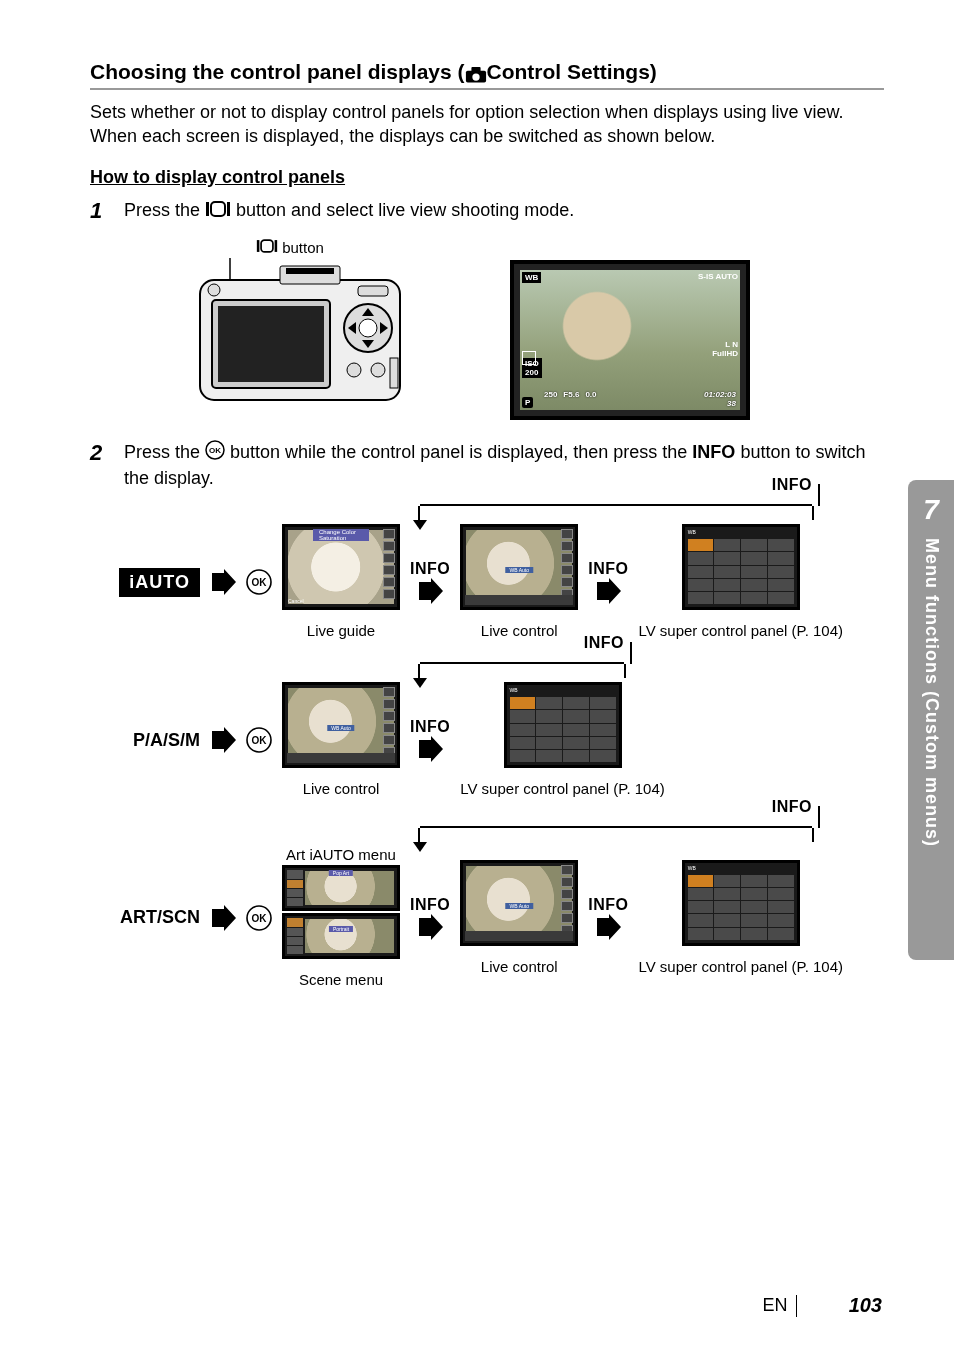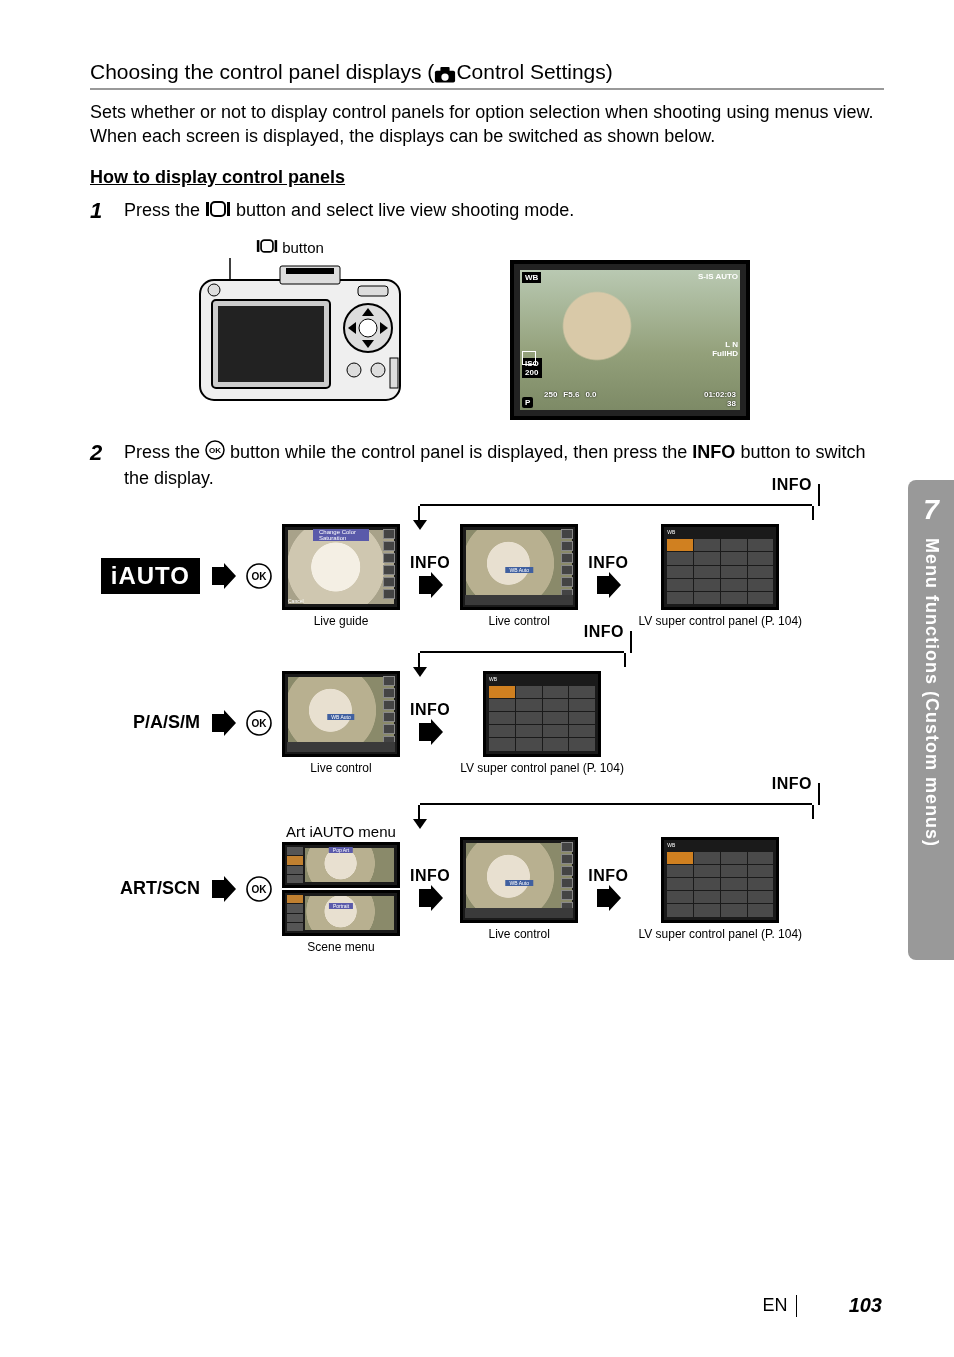--- a/index.html
+++ b/index.html
@@ -1,18 +1,18 @@
 <!DOCTYPE html>
 <html><head>
 <meta charset="utf-8">
 <style>
   * { box-sizing: border-box; margin: 0; padding: 0; }
   html, body { width: 954px; height: 1357px; font-family: Arial, Helvetica, sans-serif; background: #fff; color: #000; }
   .page { position: relative; width: 954px; height: 1357px; padding: 60px 70px 40px 90px; }
-  .section-title { font-size: 21px; font-weight: normal; border-bottom: 2px solid #999; padding-bottom: 4px; margin-bottom: 10px; display: flex; align-items: center; gap: 0; }
+  .section-title { font-size: 21px; font-weight: bold; border-bottom: 2px solid #999; padding-bottom: 4px; margin-bottom: 10px; display: flex; align-items: center; gap: 0; }
   .cam-icon { display: inline-block; width: 22px; height: 16px; vertical-align: middle; }
   .intro { font-size: 18px; line-height: 1.35; margin-bottom: 18px; }
   .subheading { font-size: 18px; font-weight: bold; text-decoration: underline; margin-bottom: 10px; }
   .step { display: flex; gap: 14px; margin-bottom: 14px; }
   .step-num { font-style: italic; font-weight: bold; font-size: 22px; width: 20px; flex-shrink: 0; }
   .step-body { font-size: 18px; line-height: 1.35; flex: 1; }
   .lv-icon { display: inline-block; vertical-align: middle; }
   .ok-icon { display: inline-block; vertical-align: middle; }
   .figures-row { display: flex; gap: 90px; margin: 8px 0 20px 100px; align-items: center; }
   .cam-fig { display: flex; flex-direction: column; align-items: center; }
@@ -28,34 +28,34 @@
   .lv-hud .tr { position: absolute; top: 2px; right: 2px; }
   .lv-hud .bl { position: absolute; bottom: 2px; left: 2px; background: #000; padding: 1px 3px; border-radius: 2px; }
   .lv-hud .bot { position: absolute; bottom: 2px; left: 24px; right: 4px; display: flex; gap: 6px; }
   .lv-hud .bot span { text-shadow: 0 0 2px #000; }
   .lv-hud .ml { position: absolute; left: 2px; top: 40%; background:#000; padding:1px 3px; }
 
   
   .flow-block { position: relative; margin-top: 10px; }
   .flow-row { display: flex; align-items: center; gap: 10px; margin-bottom: 6px; position: relative; }
   .row-label { width: 110px; text-align: right; font-weight: bold; font-size: 18px; flex-shrink: 0; }
-  .iauto-badge { display: inline-block; background: #000; color: #fff; padding: 4px 10px; font-weight: bold; font-size: 24px; letter-spacing: 1px; }
+  .iauto-badge { display: inline-block; background: #000; color: #fff; padding: 4px 10px; font-weight: bold; font-size: 18px; letter-spacing: 1px; }
   .arrow-r { width: 26px; flex-shrink: 0; }
   .panel { flex-shrink: 0; display: flex; flex-direction: column; align-items: center; }
   .panel-img { width: 118px; height: 86px; background: #1a1a1a; border: 3px solid #000; position: relative; overflow: hidden; }
   .panel-img .ph { position:absolute; inset:3px; background: radial-gradient(circle at 40% 45%, #e8e0d0 0 28%, #b8b090 29% 60%, #8a8a6a 61%); }
   .panel-img .overlay-label { position:absolute; top:2px; left:50%; transform:translateX(-50%); font-size:6px; color:#fff; background:#5a5aaa; padding:0 6px; }
   .panel-img .side-icons { position:absolute; right:2px; top:2px; bottom:2px; width:12px; display:flex; flex-direction:column; gap:2px; }
   .panel-img .side-icons i { display:block; height:10px; background:#444; border:1px solid #888; }
   .panel-img .bot-strip { position:absolute; left:2px; right:2px; bottom:2px; height:10px; background:#3a3a3a; }
   .panel-img .grid-cells { position:absolute; inset:3px; display:grid; grid-template-columns: repeat(4, 1fr); grid-template-rows: repeat(5, 1fr); gap:1px; }
   .panel-img .grid-cells i { background:#4a4a4a; }
   .panel-img .grid-cells i.hi { background:#d08020; }
   .mini-text { position:absolute; font-size:5px; color:#fff; }
-  .panel-cap { font-size: 12px; text-align: right; margin-top: 4px; line-height: 1.2; }
+  .panel-cap { font-size: 15px; text-align: right; margin-top: 12px; line-height: 1.2; }
   .info-tag { font-size: 16px; font-weight: 900; letter-spacing: 0.5px; }
   .connector-back { border-top: 2px solid #000; height: 0; position: relative; }
   .connector-back::before, .connector-back::after { content:''; position:absolute; width:2px; background:#000; }
   .connector-wrap { position: relative; height: 18px; margin-bottom: 2px; }
   .info-above { position:absolute; right:72px; top:-28px; }
 
   
   .side-tab { position: absolute; right: 0; top: 480px; width: 46px; height: 480px; background: #999; border-top-left-radius: 8px; border-bottom-left-radius: 8px; display:flex; flex-direction:column; align-items:center; padding-top:14px; }
   .side-tab .chap { color:#fff; font-size:28px; font-style: italic; font-weight:bold; margin-bottom:12px; }
   .side-tab .vtext { writing-mode: vertical-rl; color:#fff; font-size:18px; font-weight:600; letter-spacing:1px; }
@@ -78,21 +78,21 @@
     <span class="cam-icon">
       <svg viewBox="0 0 24 18">
           <rect x="1" y="4" width="22" height="13" rx="2" fill="#000"></rect>
           <rect x="7" y="0" width="10" height="6" rx="1" fill="#000"></rect>
           <circle cx="12" cy="11" r="4" fill="#fff"></circle>
         </svg>
     </span>
     <span>Control Settings)</span>
   </h2>
 
-  <p class="intro">Sets whether or not to display control panels for option selection when shooting using menus view. When each screen is displayed, the displays can be switched as shown below.</p>
+  <p class="intro">Sets whether or not to display control panels for option selection when displays using live view. When each screen is displayed, the displays can be switched as shown below.</p>
 
   <p class="subheading">How to display control panels</p>
 
   <div class="step">
     <div class="step-num">1</div>
     <div class="step-body">
       <span>Press the </span>
       <span class="lv-icon">
         <svg width="26" height="16" viewBox="0 0 26 16">
             <rect x="1" y="1" width="3" height="14" fill="#000"></rect>
@@ -141,21 +141,21 @@
       <div class="lv-hud">
         <div class="tl">WB</div>
         <div class="tr">S-IS AUTO</div>
         <div class="ml" style="top:32%; white-space:pre;margin-top:44px;">ISO
 200</div>
         <div class="bl">P</div>
         <div class="bot">
           <span>250</span>
           <span>F5.6</span>
           <span>0.0</span>
-          <span style="margin-left:auto; text-align:right;">
+          <span style="margin-left:auto; text-align:right;font-style:italic;">
             <span>01:02:03</span><br>
             <span>38</span>
           </span>
         </div>
         <div style="position:absolute; right:2px; top:50%; text-align:right;">
           <div>L N</div>
           <div>FullHD</div>
         </div>
         <div style="position:absolute; left:2px; top:58%; width:14px; height:14px; border:1px solid #fff;"></div>
       </div>

